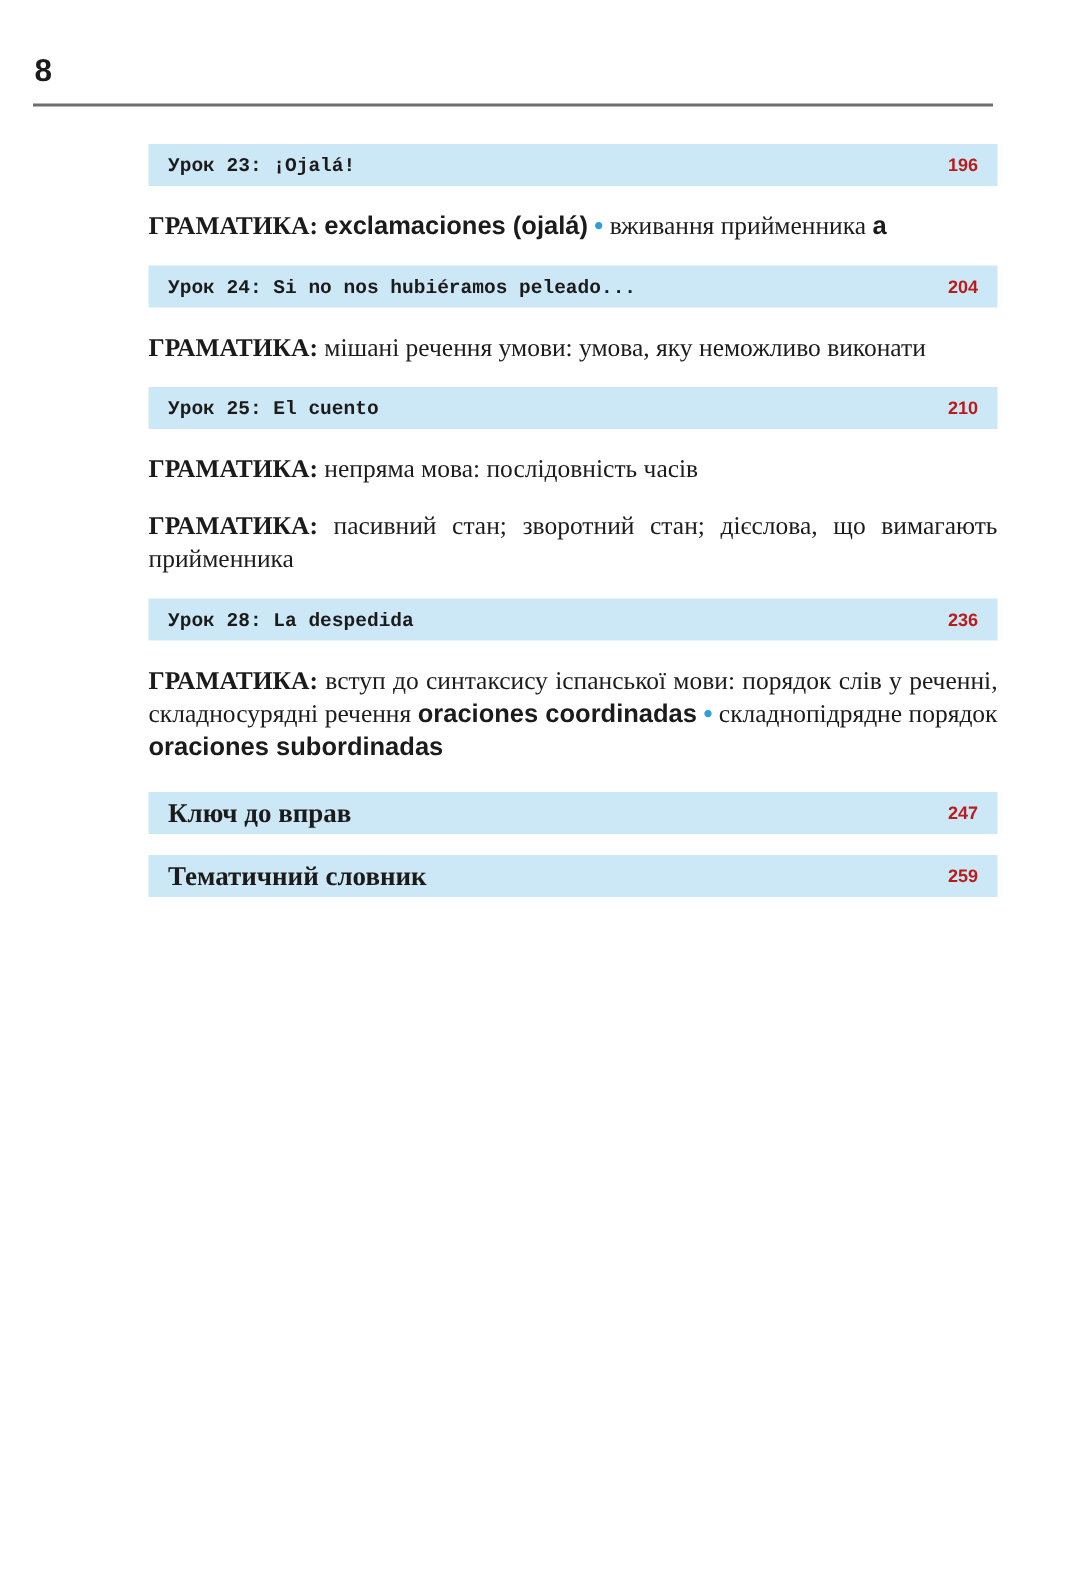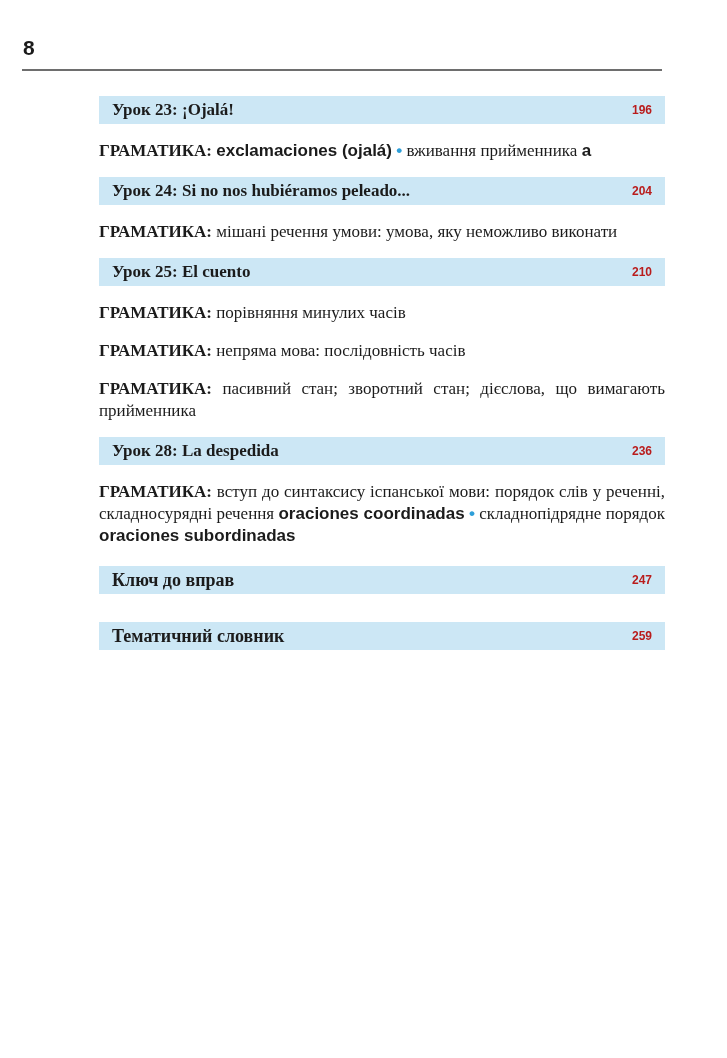--- a/index.html
+++ b/index.html
@@ -22,33 +22,33 @@
   .content{
     position:absolute;left:99px;top:96px;width:566px;
   }
   .toc-bar{
     background:var(--bar-bg,#cce7f5);
     height:28px;
     display:flex;align-items:center;justify-content:space-between;
     padding:0 13px;box-sizing:border-box;
   }
   .bar-label{
-    font-family:Liberation Serif, serif;
-    font-weight:bold;font-size:17px;color:#1b1b1b;
+    font-family:Liberation Mono, monospace;
+    font-weight:bold;font-size:13px;color:#1b1b1b;
     white-space:nowrap;
   }
   .bar-page{
     font-family:"Liberation Sans",sans-serif;
     font-weight:bold;font-size:12px;color:#b91c1c;
   }
   .extra-row .bar-label{
     font-family:"Liberation Serif",serif;
     font-size:18px;
   }
-  .extra-row{margin-top:28px;}
+  .extra-row{margin-top:14px;}
   .extra-row.first{margin-top:19px;text-align:right;}
   .grammar{
     margin:16px 0 15px 0;
     font-size:17px;line-height:22px;
     text-align:justify;text-align-last:left;
     color:#1b1b1b;
   }
   .sb{font-family:"Liberation Serif",serif;font-weight:bold;}
   .rs{font-family:Liberation Serif, serif;}
   .ab{font-family:"Liberation Sans",sans-serif;font-weight:bold;}
@@ -71,21 +71,20 @@
   <div class="toc-bar">
     <span class="bar-label">Урок 24: Si no nos hubiéramos peleado...</span>
     <span class="bar-page">204</span>
   </div>
   <p class="grammar"><span class="sb">ГРАМАТИКА:</span> <span class="rs">мішані речення умови: умова, яку неможливо виконати</span></p>
 
   <div class="toc-bar">
     <span class="bar-label">Урок 25: El cuento</span>
     <span class="bar-page">210</span>
   </div>
-  <p class="grammar"><span class="sb">ГРАМАТИКА:</span> <span class="rs">порівняння минулих часів</span></p>
 
   <p class="grammar"><span class="sb">ГРАМАТИКА:</span> <span class="rs">непряма мова: послідовність часів</span></p>
 
   <p class="grammar"><span class="sb">ГРАМАТИКА:</span> <span class="rs">пасивний стан; зворотний стан; дієслова, що вимагають прийменника</span></p>
 
   <div class="toc-bar">
     <span class="bar-label">Урок 28: La despedida</span>
     <span class="bar-page">236</span>
   </div>
   <p class="grammar"><span class="sb">ГРАМАТИКА:</span> <span class="rs">вступ до синтаксису іспанської мови: порядок слів у реченні, складносурядні речення</span> <span class="ab">oraciones coordinadas</span> <span class="bu">•</span> <span class="rs">складнопідрядне порядок</span> <span class="ab">oraciones subordinadas</span></p>

